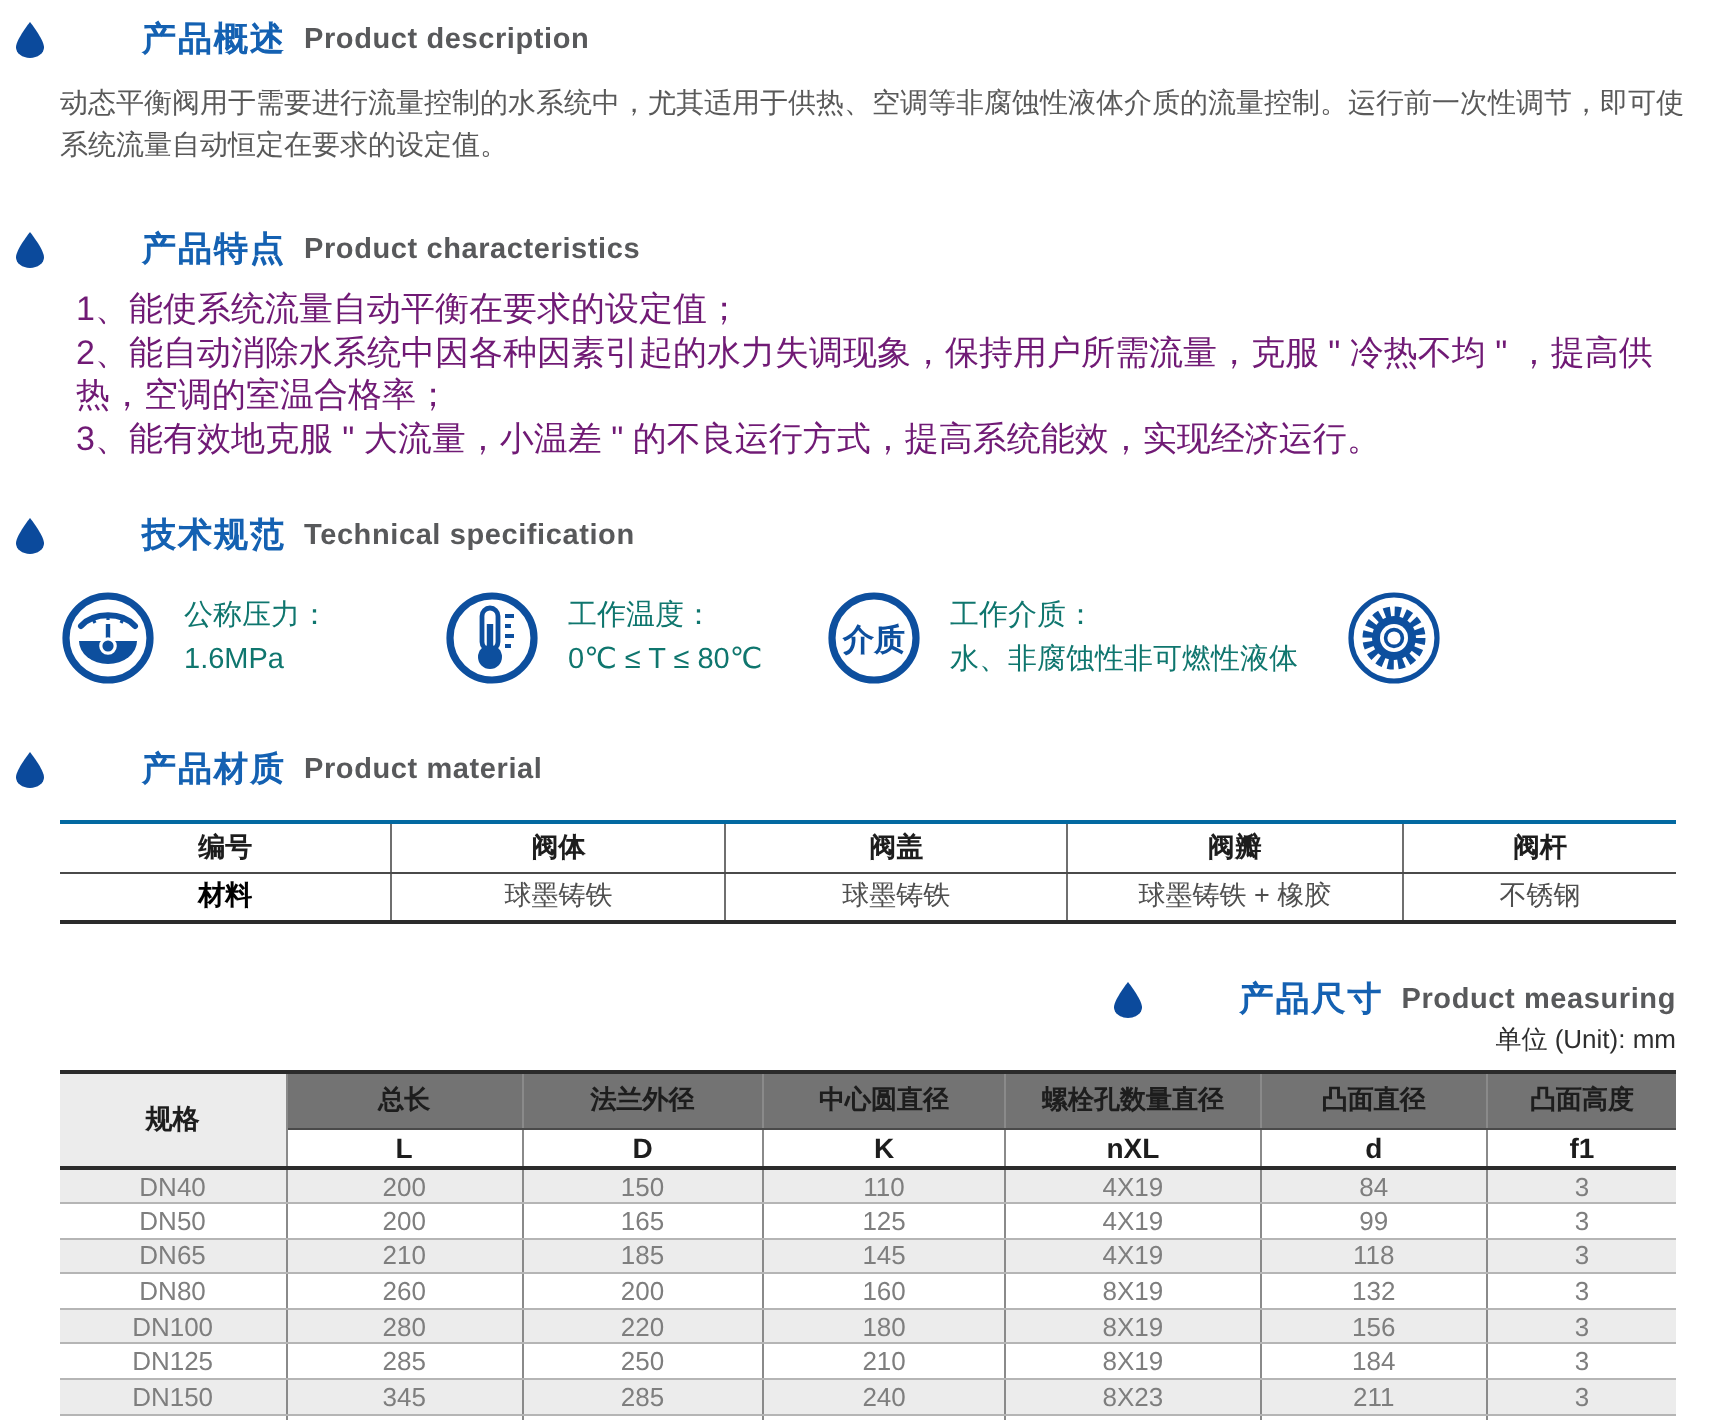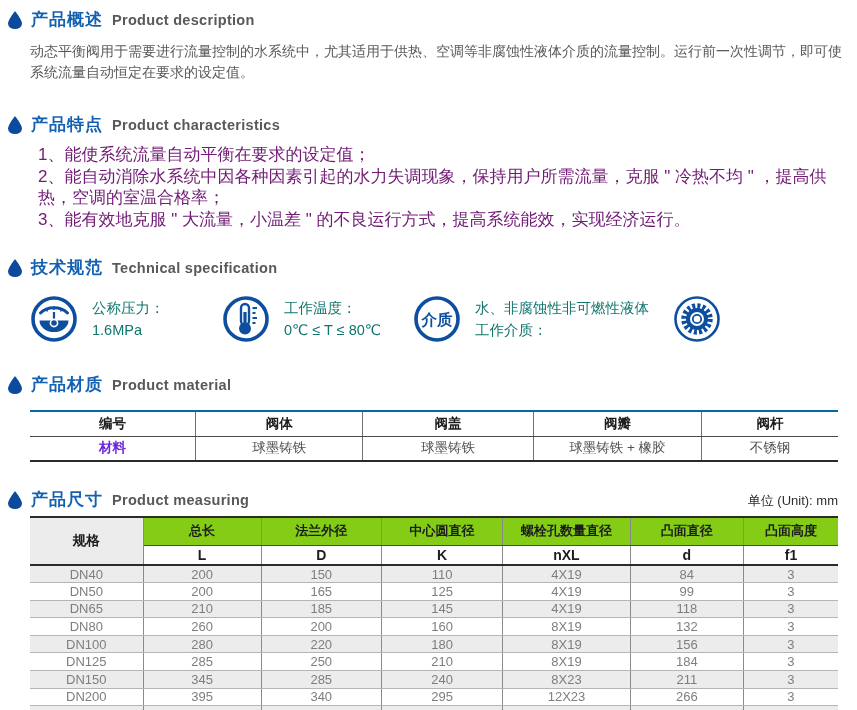--- a/index.html
+++ b/index.html
@@ -8,21 +8,21 @@
     width: 857px; height: 710px; overflow: hidden;
     background: #ffffff;
     font-family: "Liberation Sans", "DejaVu Sans", sans-serif;
     color: #555;
   }
   .page { padding: 8px 19px 0 8px; }
 
   
   .sec-header { display: flex; align-items: center; gap: 9px; }
   .drop-icon { width: 14px; height: 18px; flex: 0 0 auto; }
-  .title-zh { font-size: 17px; font-weight: bold; color: #1461b2; letter-spacing: 1px; }
+  .title-zh { font-size: 17px; font-weight: bold; color: #1461b2; letter-spacing: 1px; margin-left: 40px; }
   .title-en { font-size: 14.5px; font-weight: bold; color: #58595b; letter-spacing: .3px; }
 
   
   .desc-body { margin: 10px 0 0 22px; width: 812px; font-size: 14px; line-height: 21px; color: #595959; text-align: justify; }
 
   
   .char-list { margin: 8px 0 0 30px; }
   .char-item { font-size: 17px; line-height: 21.5px; color: #701a75; }
 
   
@@ -40,34 +40,34 @@
   
   .material-table { width: 808px; margin: 14px 0 0 22px; border-top: 2px solid #0369a1; border-bottom: 2px solid #2b2b2b; }
   .material-table th, .material-table td {
     border-left: 1px solid #6f6f6f; border-right: 1px solid #6f6f6f;
     height: 25px; text-align: center; font-size: 13.5px; padding: 0 4px;
   }
   .material-table th:first-child, .material-table td:first-child { border-left: none; }
   .material-table th:last-child, .material-table td:last-child { border-right: none; }
   .material-table th { color: #1d1d1d; font-weight: bold; border-bottom: 1px solid #4a4a4a; }
   .material-table td { color: #4f4f4f; }
-  .material-table td.row-label { font-weight: bold; color: #6d28d9; }
-
-  
-  .measuring-head { display: flex; justify-content: space-between; align-items: flex-end; margin-top: 26px; }
+  .material-table td.row-label { font-weight: bold; color: #000000; }
+
+  
+  .measuring-head { display: flex; justify-content: space-between; align-items: flex-end; margin-top: 26px; flex-direction: column; }
   .unit-label { font-size: 13px; font-weight: normal; color: #2e2e2e; padding-bottom: 1px; }
   .measuring-table { width: 808px; margin: 5px 0 0 22px; border-top: 2px solid #2b2b2b; border-bottom: 2px solid #2b2b2b; }
   .measuring-table th, .measuring-table td {
     border-left: 1px solid #8a8a8a; border-right: 1px solid #8a8a8a;
     text-align: center; padding: 0 2px;
   }
   .measuring-table th:first-child, .measuring-table td:first-child,
   .measuring-table .sym-row th:first-child { border-left: none; }
   .measuring-table th:last-child, .measuring-table td:last-child { border-right: none; }
-  .measuring-table .grp-row th { height: 28px; background: #84cc16; font-size: 13px; color: #1d1d1d; border-bottom: 1px solid #4a4a4a; }
+  .measuring-table .grp-row th { height: 28px; background: #737373; font-size: 13px; color: #1d1d1d; border-bottom: 1px solid #4a4a4a; }
   .measuring-table .grp-row th.spec-col { background: #ececec; border-bottom: 2px solid #2b2b2b; font-size: 13.5px; }
   .measuring-table .sym-row th { height: 20px; background: #ffffff; font-size: 14px; color: #1d1d1d; border-bottom: 2px solid #2b2b2b; }
   .measuring-table td { height: 17.6px; font-size: 13px; color: #7e7e7e; border-bottom: 1px solid #b5b5b5; }
   .measuring-table tbody tr:nth-child(odd) td { background: #ececec; }
   .measuring-table tbody tr:last-child td { border-bottom: none; }
 
   .mt30 { margin-top: 30px; }
   .mt26 { margin-top: 26px; }
 </style>
 </head>
@@ -139,22 +139,22 @@
         <div>0℃ ≤ T ≤ 80℃</div>
       </div>
     </div>
 
     <div class="spec-item w3">
       <svg class="spec-icon" viewBox="0 0 48 48">
         <circle cx="24" cy="24" r="21" fill="none" stroke="#0d4f9e" stroke-width="3.6"></circle>
         <text x="24" y="30" text-anchor="middle" font-size="15.5" font-weight="bold" fill="#0d4f9e" font-family="Liberation Sans, sans-serif">介质</text>
       </svg>
       <div class="spec-text">
+        <div>工作介质：</div>
         <div>水、非腐蚀性非可燃性液体</div>
-        <div>工作介质：</div>
       </div>
     </div>
 
     <div class="spec-item">
       <svg class="spec-icon" viewBox="0 0 48 48">
         <circle cx="24" cy="24" r="21.5" fill="none" stroke="#0d4f9e" stroke-width="2.6"></circle>
         <circle cx="24" cy="24" r="13" fill="none" stroke="#0d4f9e" stroke-width="5.5" stroke-dasharray="3 2.1"></circle>
         <circle cx="24" cy="24" r="11" fill="#0d4f9e"></circle>
         <circle cx="24" cy="24" r="7" fill="#ffffff"></circle>
         <circle cx="24" cy="24" r="4.2" fill="none" stroke="#0d4f9e" stroke-width="1.8"></circle>

